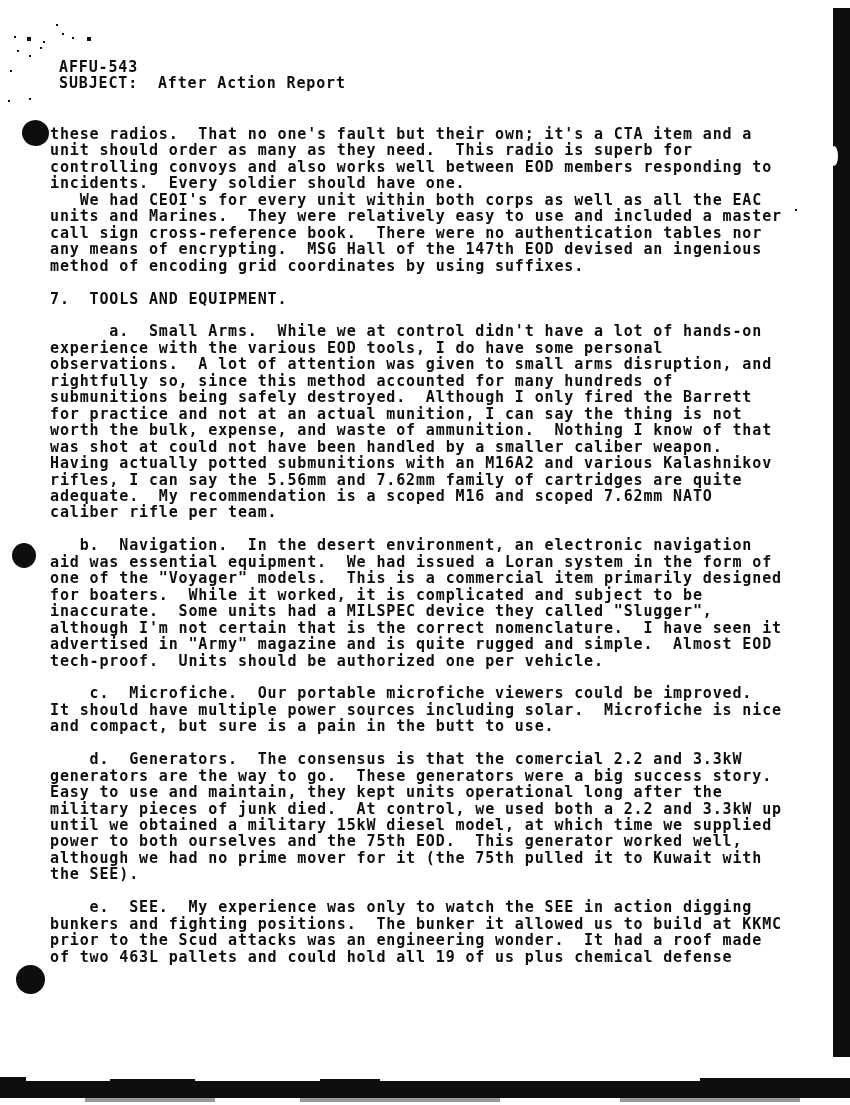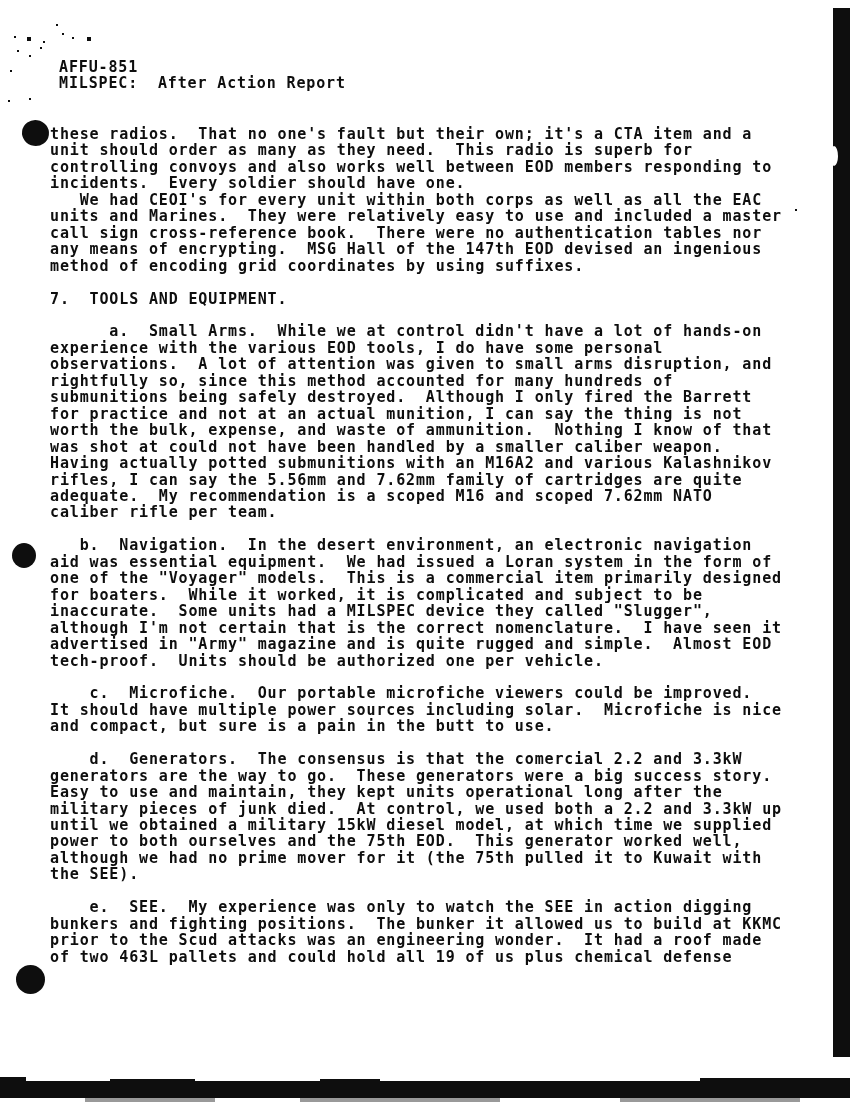--- a/index.html
+++ b/index.html
@@ -55,22 +55,22 @@
 <body>
 
 <div class="page">
 
   <div class="speckles"></div>
 
   <div class="hole hole-1"></div>
   <div class="hole hole-2"></div>
   <div class="hole hole-3"></div>
 
-  <div class="doc-text" id="doc-header"><span>AFFU-851</span>
-<span>MILSPEC:  After Action Report</span></div>
+  <div class="doc-text" id="doc-header"><span>AFFU-543</span>
+<span>SUBJECT:  After Action Report</span></div>
 
   <div class="doc-text" id="doc-body">these radios.  That no one's fault but their own; it's a CTA item and a
 unit should order as many as they need.  This radio is superb for
 controlling convoys and also works well between EOD members responding to
 incidents.  Every soldier should have one.
    We had CEOI's for every unit within both corps as well as all the EAC
 units and Marines.  They were relatively easy to use and included a master
 call sign cross-reference book.  There were no authentication tables nor
 any means of encrypting.  MSG Hall of the 147th EOD devised an ingenious
 method of encoding grid coordinates by using suffixes.

